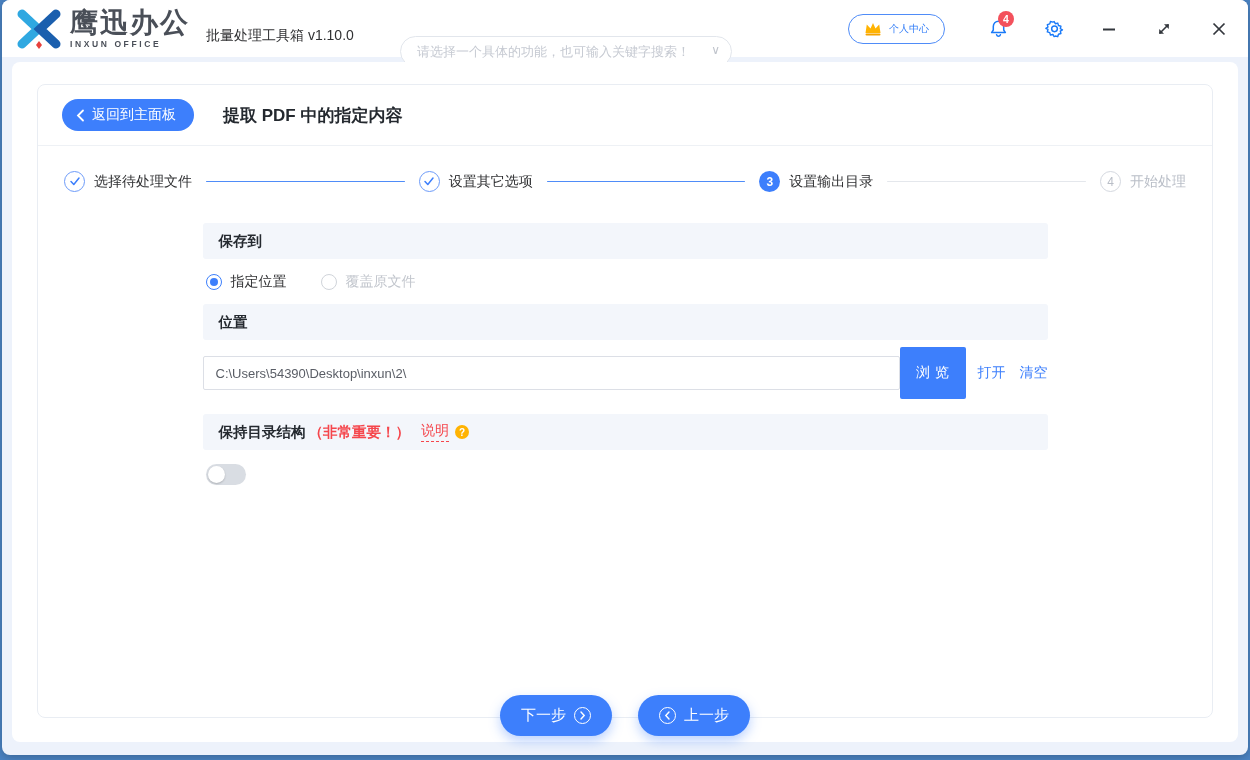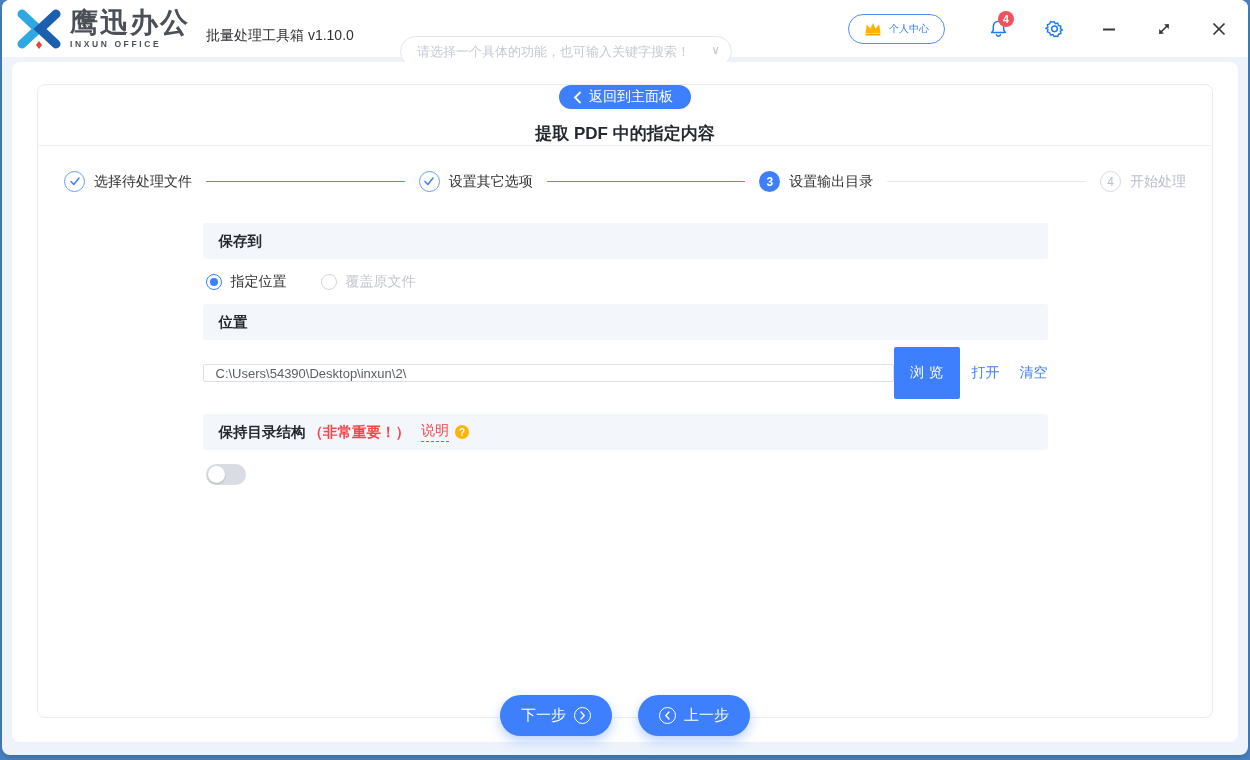--- a/index.html
+++ b/index.html
@@ -51,21 +51,21 @@
   .main-panel {
     position:absolute; left:10px; right:10px; top:62px; bottom:13px;
     background:#fff; border-radius:8px;
   }
   .card {
     position:absolute; left:25px; right:25px; top:22px; bottom:24px;
     border:1px solid #e9edf3; border-radius:8px; background:#fff;
   }
   .card-header {
     height:61px; border-bottom:1px solid #eef1f5; display:flex; align-items:center;
-    padding:0 24px; gap:13px;flex-direction:column;
+    padding:0 24px; gap:29px;
   }
   .back-btn {
     height:32px; border:none; border-radius:16px; background:#3d7ffc; color:#fff;
     font-size:14px; padding:0 18px 0 14px; display:flex; align-items:center; gap:7px;
     cursor:pointer; font-family:inherit;
   }
   .page-title { font-size:17px; font-weight:bold; color:#24292f; }
   
   .steps { display:flex; align-items:center; padding:25px 26px 19px; }
   .step { display:flex; align-items:center; gap:9px; flex:none; }
@@ -92,30 +92,30 @@
   .radio-circle {
     width:16px; height:16px; border-radius:50%; border:1px solid #3d7ffc;
     display:flex; align-items:center; justify-content:center; flex:none;
   }
   .radio-circle .dot { width:8px; height:8px; border-radius:50%; background:#3d7ffc; }
   .radio-item.disabled .radio-circle { border-color:#d0d4da; }
   .radio-label { font-size:14px; color:#303133; }
   .radio-item.disabled .radio-label { color:#c2c6cd; }
   .input-row { display:flex; align-items:center; margin-top:7px; }
   .path-input {
-    flex:1; height:18px; border:1px solid #dcdfe6; border-radius:2px;
+    flex:1; height:34px; border:1px solid #dcdfe6; border-radius:2px;
     padding:0 12px; font-size:13px; color:#5a5e66; outline:none; font-family:inherit;
   }
   .browse-btn {
     width:66px; height:52px; border:none; background:#3d7ffc; color:#fff;
     font-size:14px; letter-spacing:5px; padding-left:5px; cursor:pointer;
     border-radius:2px; font-family:inherit; flex:none;
   }
   .text-link { font-size:14px; color:#3d7ffc; margin-left:12px; cursor:pointer; white-space:nowrap; }
-  .text-link.clear { margin-left:20px; }
+  .text-link.clear { margin-left:14px; }
   .keep-bar { margin-top:15px; gap:3px; }
   .important-note { color:#f5464c; font-weight:bold; font-size:14.5px; }
   .help-link {
     margin-left:8px; color:#f5464c; font-weight:normal; font-size:14px;
     border-bottom:1px dashed #f5464c; padding-bottom:1px; cursor:pointer;
   }
   .help-badge {
     margin-left:3px; width:14px; height:14px; border-radius:50%; background:#ffb302;
     color:#fff; font-size:10px; font-weight:bold; display:flex; align-items:center;
     justify-content:center; cursor:pointer;

